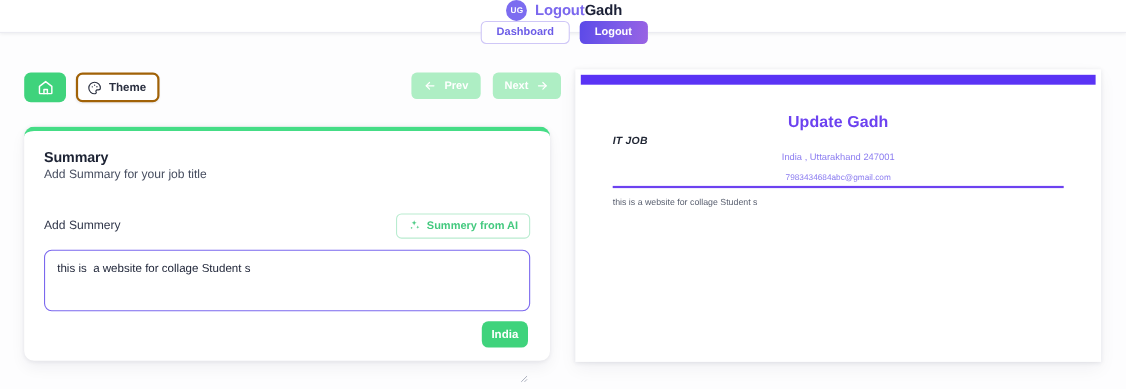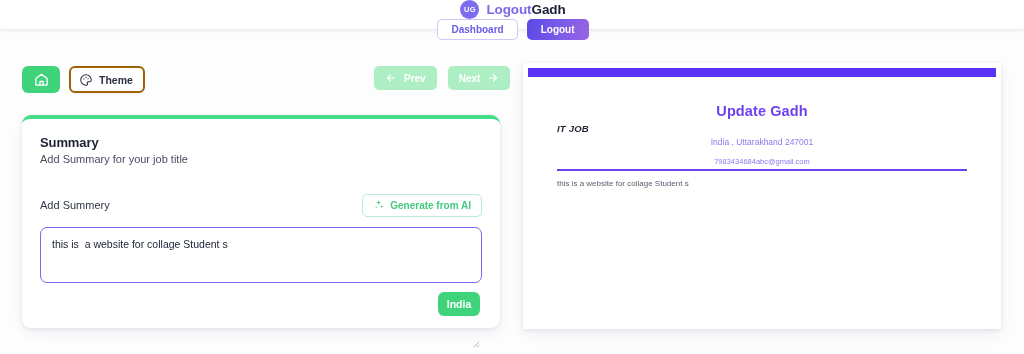--- a/index.html
+++ b/index.html
@@ -388,21 +388,21 @@
     <div class="field-row">
       <div class="field-label">Add Summery</div>
       <button class="btn-ai">
         <span>
           <svg width="12" height="12" viewBox="0 0 24 24" fill="#44c97f">
             <path d="M11 2.6l1.25 3.35L15.6 7.2l-3.35 1.25L11 11.8 9.75 8.45 6.4 7.2l3.35-1.25z"></path>
             <path d="M17.6 12.1l.8 2.1 2.1.8-2.1.8-.8 2.1-.8-2.1-2.1-.8 2.1-.8z"></path>
             <path d="M6.4 14.2l.62 1.66 1.66.62-1.66.62-.62 1.66-.62-1.66-1.66-.62 1.66-.62z"></path>
           </svg>
         </span>
-        <span>Generate from AI</span>
+        <span>Summery from AI</span>
       </button>
     </div>
 
     <textarea class="summary-area" placeholder="Add summary for your job title" style="">this is  a website for collage Student s</textarea>
     <span class="resize-grip">
       <svg width="7" height="7" viewBox="0 0 8 8" fill="none" stroke="#9aa0b0" stroke-width="0.9">
         <path d="M7 1L1 7"></path>
           <path d="M7 4.4L4.4 7"></path>
       </svg>
     </span>

